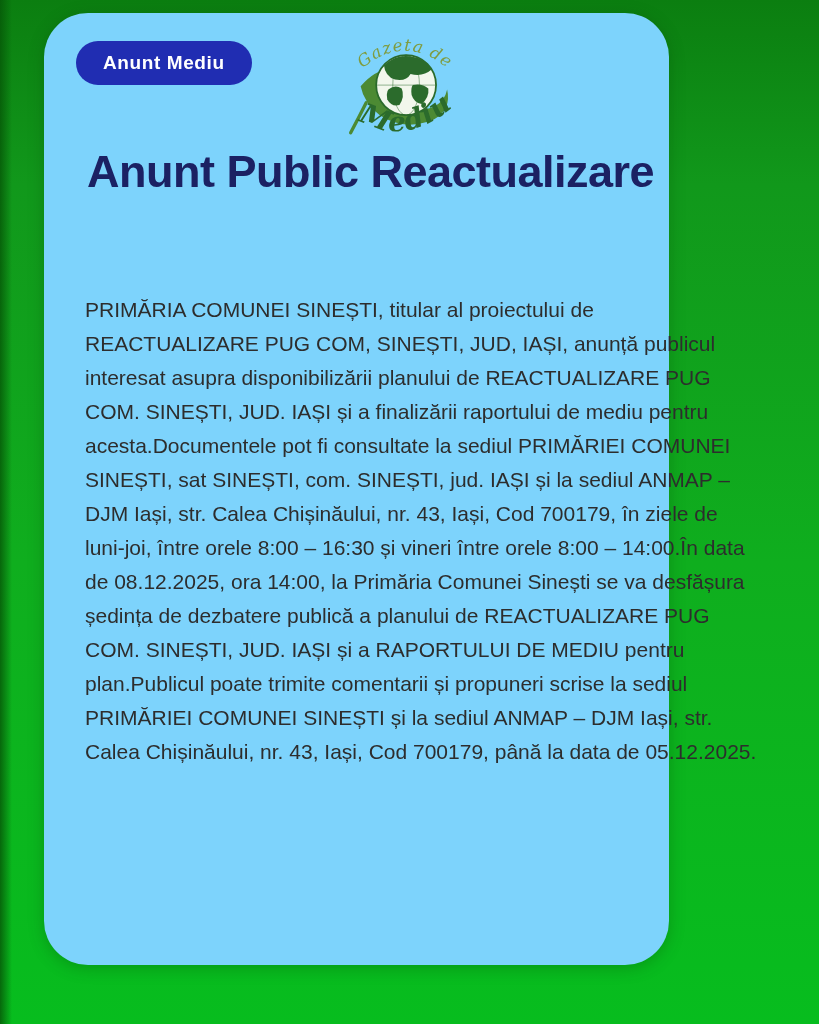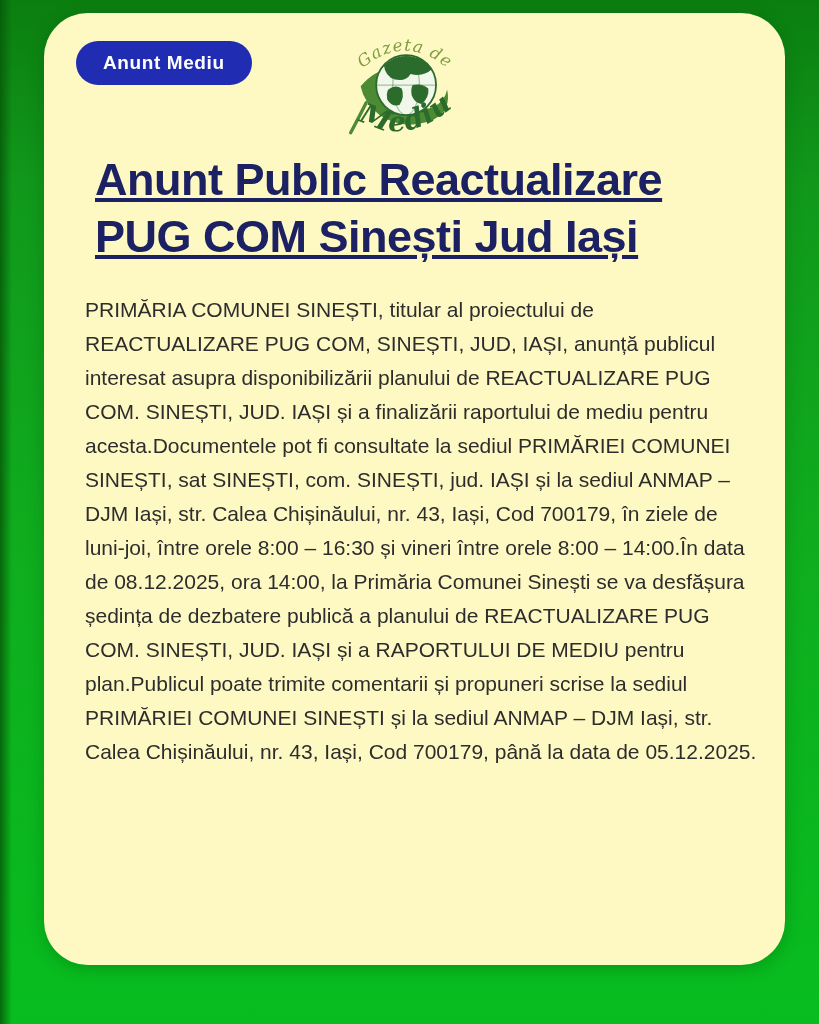--- a/index.html
+++ b/index.html
@@ -4,37 +4,36 @@
 <style>
   html,body{margin:0;padding:0;}
   body{
     width:819px;height:1024px;position:relative;overflow:hidden;
     font-family:"Liberation Sans",sans-serif;
     background:
       linear-gradient(90deg, rgba(6,90,8,.85) 0px, rgba(6,90,8,0) 12px),
       linear-gradient(180deg, #0b7e10 0%, #11981b 18%, #0fae1e 55%, #07bd1e 100%);
   }
   .card{
-    position:absolute;left:44px;top:13px;width:741px;height:952px;
-    background:#fef9c3;border-radius:44px;
+    position:absolute;left:44px;top:13px;width:625px;height:952px;
+    background:#7dd3fc;border-radius:44px;
     box-shadow:0 3px 16px rgba(0,60,0,.28);
   }
   .badge{
     position:absolute;left:32px;top:28px;
     background:#202db2;color:#ffffff;
     font-size:19px;font-weight:700;letter-spacing:.6px;
     padding:11px 27px;border-radius:26px;border:none;
     font-family:"Liberation Sans",sans-serif;cursor:pointer;
   }
   .logo{position:absolute;left:300px;top:10px;width:122px;height:122px;}
   h1.title{
-    position:absolute;left:41px;top:128px;width:678px;margin:10px;
+    position:absolute;left:41px;top:128px;width:678px;margin:2px;
     color:#1b2163;font-size:45px;line-height:57px;font-weight:800;
     letter-spacing:-.5px;
-    text-decoration:underline;
   }
   .title span{display:block;}
   p.bodytext{
     position:absolute;left:41px;top:280px;width:672px;margin:0;
     color:#2d2d2d;font-size:21px;line-height:34px;font-weight:400;
   }
   .logo text{font-family:"DejaVu Serif",serif;font-style:italic;}
   .logo .toptxt{font-size:15px;fill:#7f9c3f;letter-spacing:1px;}
   .logo .bottxt{font-size:25px;fill:#2b6b2c;font-weight:bold;letter-spacing:1px;}
 </style>
@@ -68,18 +67,17 @@
     <text class="toptxt">
       <textPath href="#arcTop" startOffset="50%" text-anchor="middle">Gazeta de</textPath>
     </text>
     <text class="bottxt">
       <textPath href="#arcBottom" startOffset="50%" text-anchor="middle">Mediu</textPath>
     </text>
   </svg>
 
   <h1 class="title">
     <span>Anunt Public Reactualizare</span>
-    <span>PUG COM Sinești Jud Iași</span>
   </h1>
 
   <p class="bodytext">PRIMĂRIA COMUNEI SINEȘTI, titular al proiectului de REACTUALIZARE PUG COM, SINEȘTI, JUD, IAȘI, anunță publicul interesat asupra disponibilizării planului de REACTUALIZARE PUG COM. SINEȘTI, JUD. IAȘI și a finalizării raportului de mediu pentru acesta.Documentele pot fi consultate la sediul PRIMĂRIEI COMUNEI SINEȘTI, sat SINEȘTI, com. SINEȘTI, jud. IAȘI și la sediul ANMAP – DJM Iași, str. Calea Chișinăului, nr. 43, Iași, Cod 700179, în ziele de luni-joi, între orele 8:00 – 16:30 și vineri între orele 8:00 – 14:00.În data de 08.12.2025, ora 14:00, la Primăria Comunei Sinești se va desfășura ședința de dezbatere publică a planului de REACTUALIZARE PUG COM. SINEȘTI, JUD. IAȘI și a RAPORTULUI DE MEDIU pentru plan.Publicul poate trimite comentarii și propuneri scrise la sediul PRIMĂRIEI COMUNEI SINEȘTI și la sediul ANMAP – DJM Iași, str. Calea Chișinăului, nr. 43, Iași, Cod 700179, până la data de 05.12.2025.</p>
 
 </div>
 
 </body></html>

